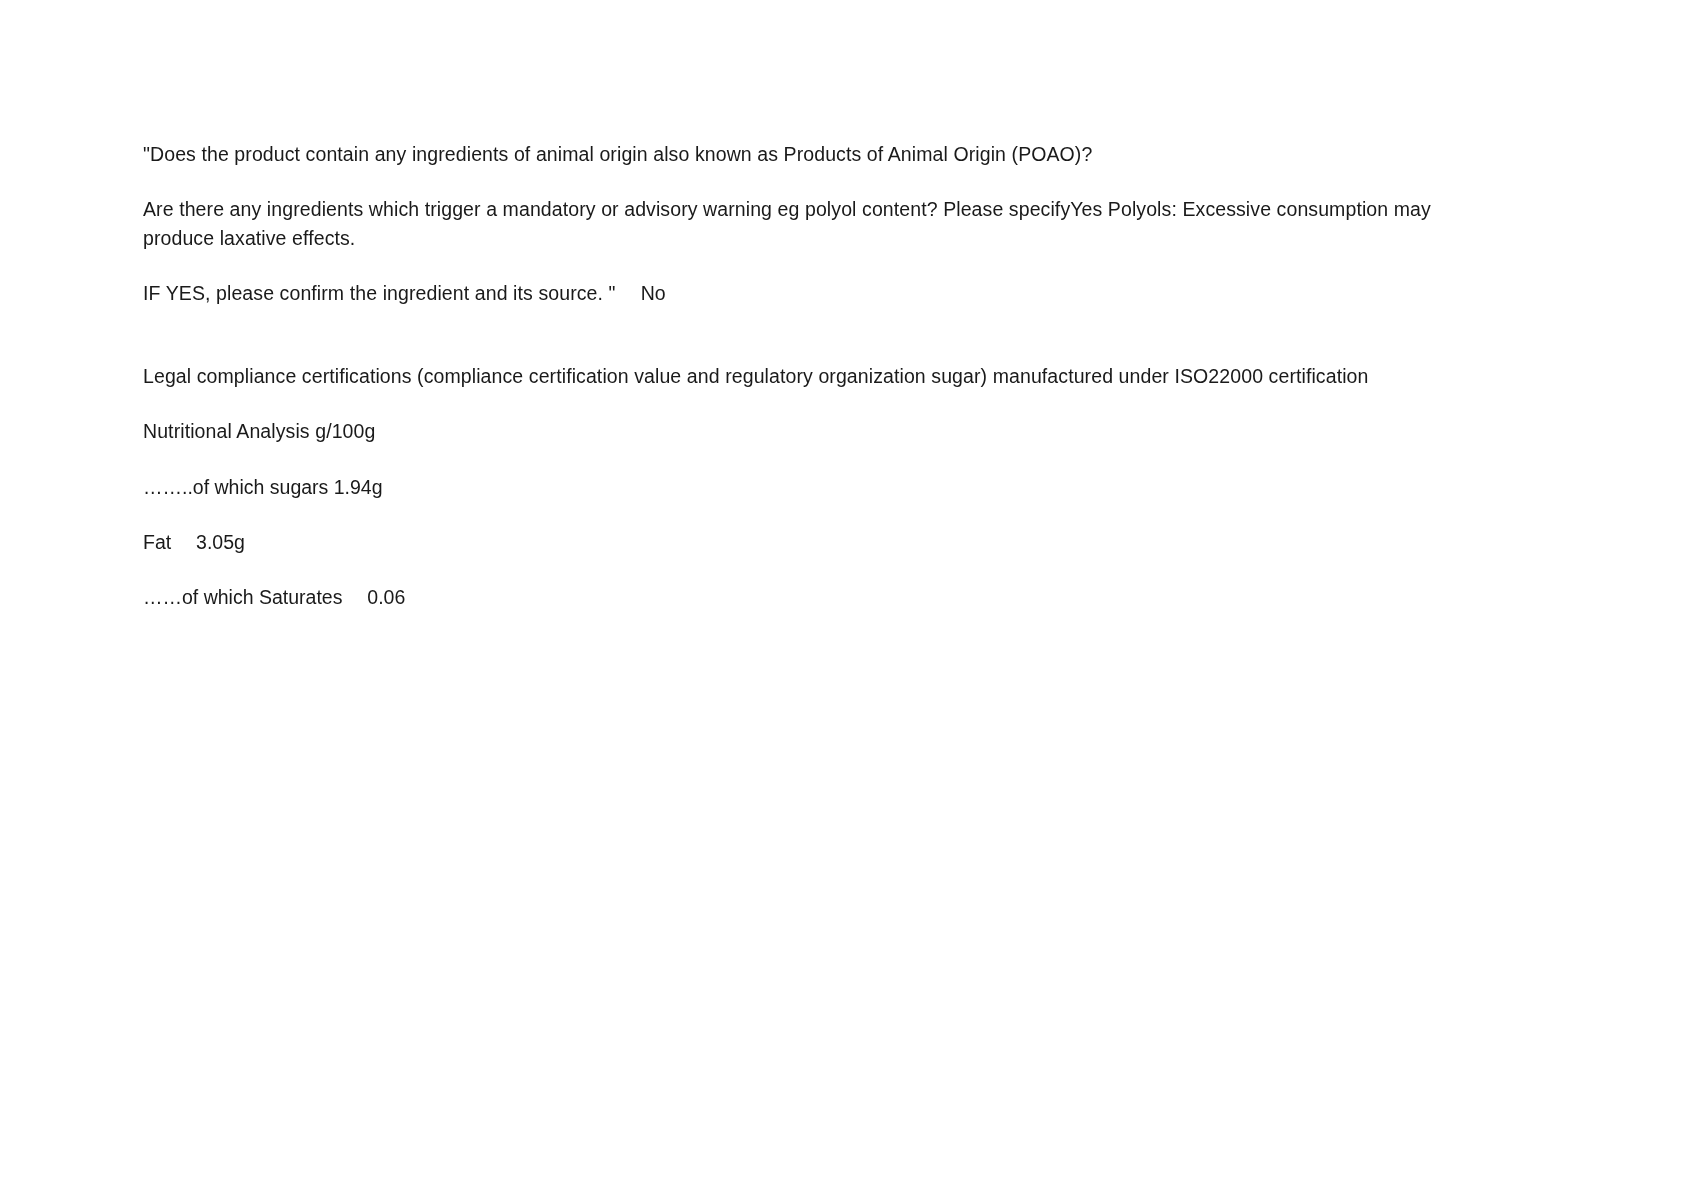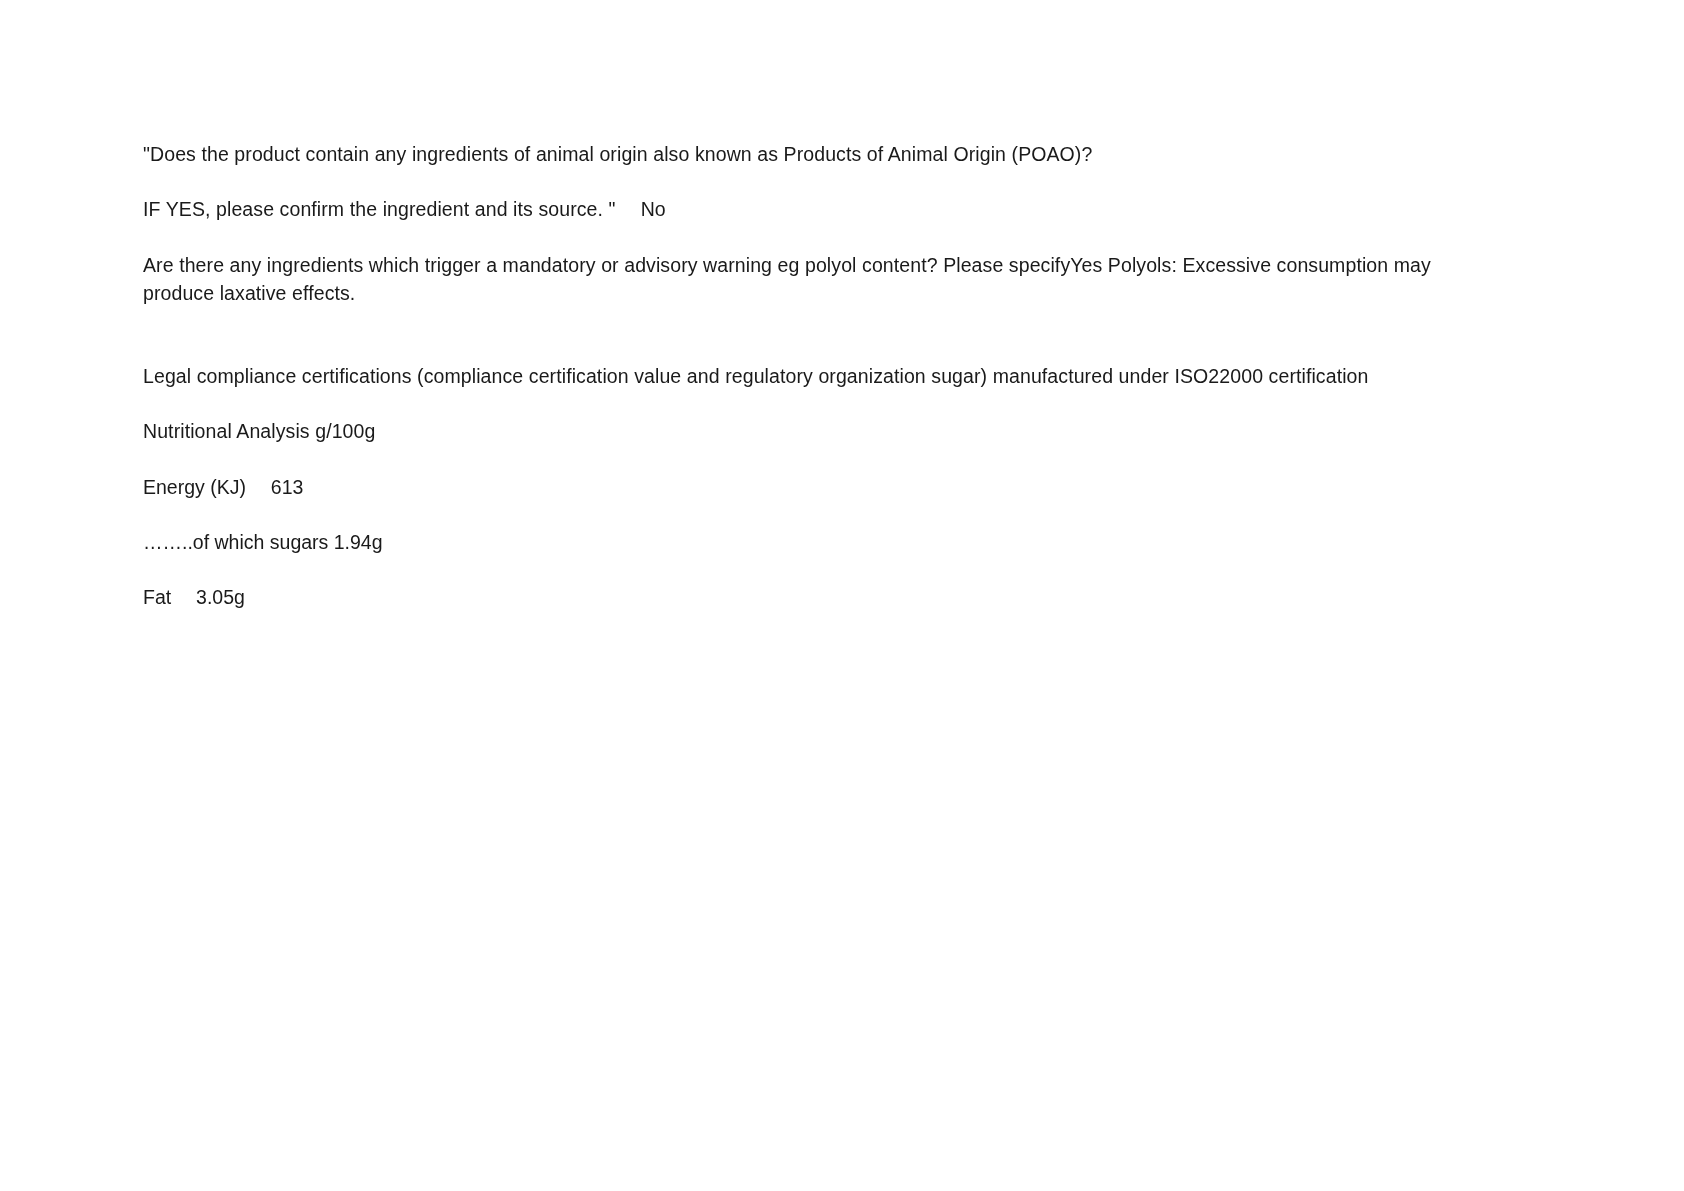--- a/index.html
+++ b/index.html
@@ -42,31 +42,31 @@
   }
 </style>
 </head>
 <body>
 
 <div class="page">
   <div class="doc-body">
 
     <p class="para">"Does the product contain any ingredients of animal origin also known as Products of Animal Origin (POAO)?</p>
 
+    <p class="para">Are there any ingredients which trigger a mandatory or advisory warning eg polyol content? Please specifyYes Polyols: Excessive consumption may produce laxative effects.</p>
+
     <p class="para">IF YES, please confirm the ingredient and its source. "  No</p>
-
-    <p class="para">Are there any ingredients which trigger a mandatory or advisory warning eg polyol content? Please specifyYes Polyols: Excessive consumption may produce laxative effects.</p>
 
 
     <div class="spacer"></div>
 
 
 
     <p class="para">Legal compliance certifications (compliance certification value and regulatory organization sugar) manufactured under ISO22000 certification</p>
 
     <p class="para">Nutritional Analysis g/100g</p>
 
-    <p class="nutri-line">Energy (KJ)  613</p>
     <p class="nutri-line">……..of which sugars 1.94g</p>
     <p class="nutri-line">Fat  3.05g</p>
+    <p class="nutri-line">……of which Saturates  0.06</p>
 
   </div>
 </div>
 
 </body></html>

